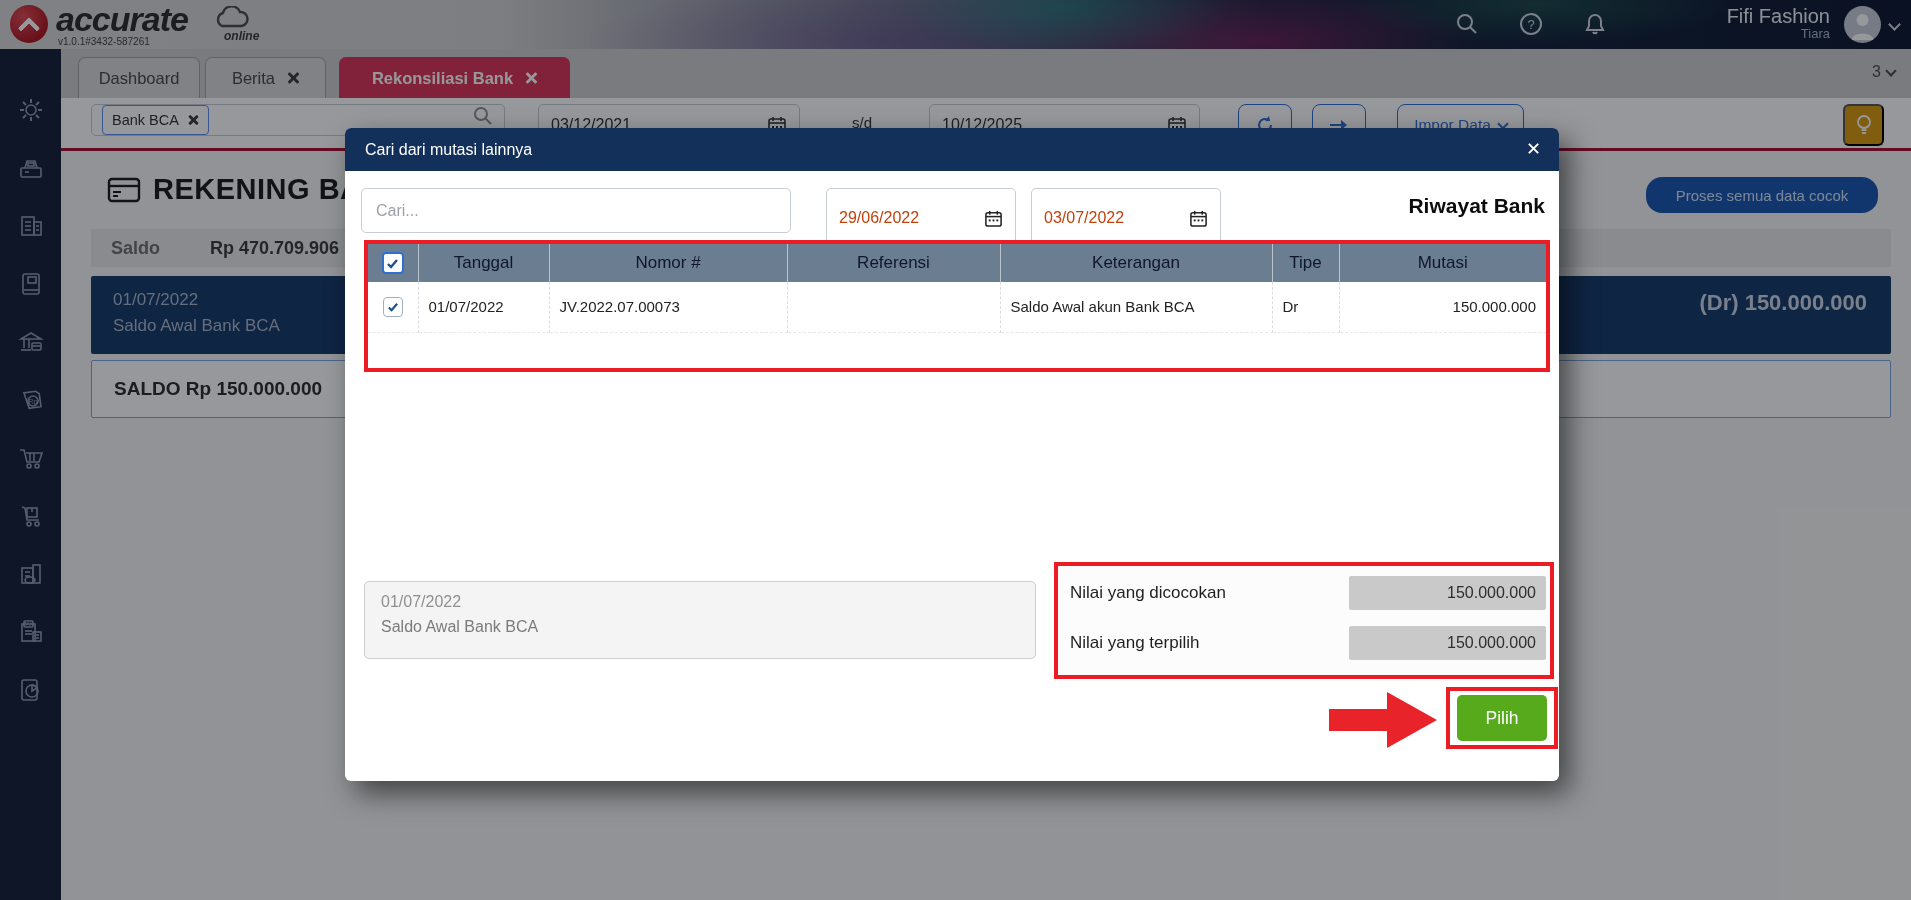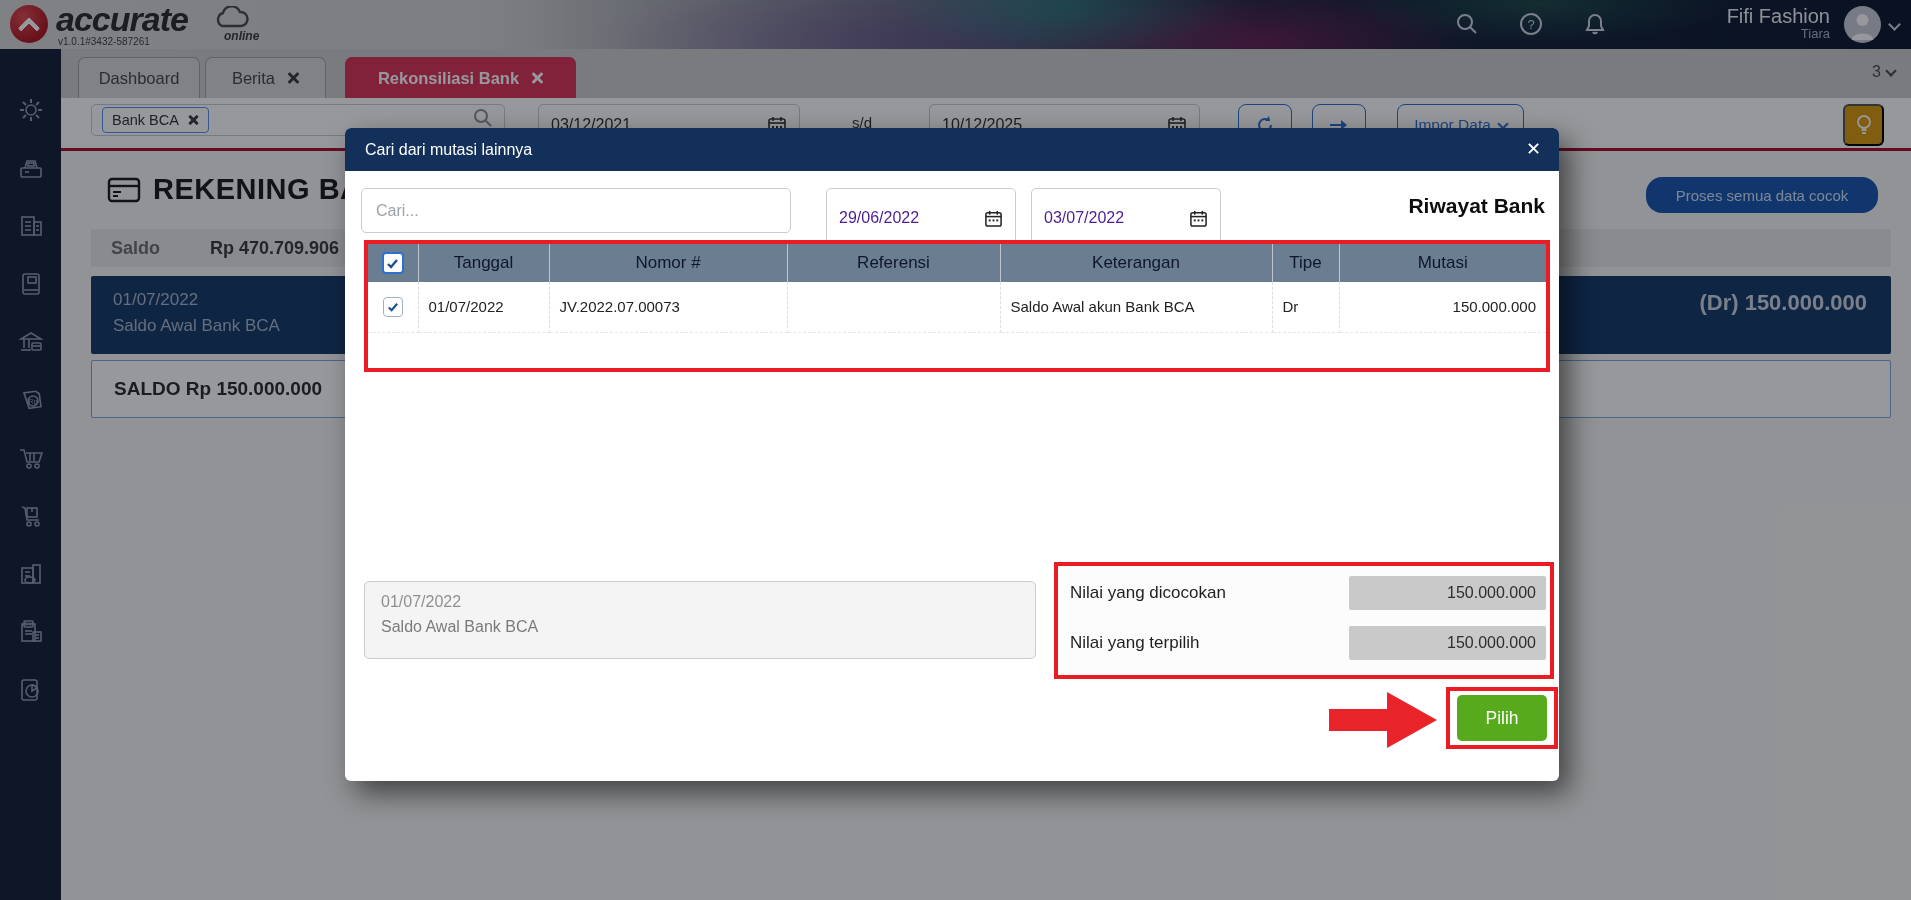--- a/index.html
+++ b/index.html
@@ -52,21 +52,21 @@
   .tab-x:before { transform:rotate(45deg); } .tab-x:after { transform:rotate(-45deg); }
   .tab.active .tab-x:before,.tab.active .tab-x:after { background:#fff; }
   .tab-badge { right:16px; top:14px; font-size:16px; color:#4a4a4a; display:flex; gap:6px; align-items:center; }
   .badge-chev { width:8px; height:8px; border-right:2px solid #4a4a4a; border-bottom:2px solid #4a4a4a;
     transform:rotate(45deg); margin-top:-3px; }
 
   
   .toolbar { left:61px; top:98px; width:1850px; height:53px; background:#ffffff;
     border-bottom:3px solid #a80f32; }
   .filter-box { left:30px; top:6px; width:414px; height:32px; background:#fff;
-    border:1px solid #c6ccd4; border-radius:5px; display:flex; align-items:center; padding:0 10px; }
+    border:1px solid #c6ccd4; border-radius:5px; display:flex; padding:0 10px; }
   .chip { display:flex; align-items:center; gap:8px; border:1px solid #5b8def; border-radius:4px;
     padding:4px 9px; font-size:14.5px; color:#333; background:#fff; }
   .chip .tab-x:before,.chip .tab-x:after { height:12px; top:0; }
   .date-field { top:6px; height:42px; background:#fff; border:1px solid #c6ccd4; border-radius:5px;
     display:flex; align-items:center; justify-content:space-between; padding:0 12px;
     font-size:16px; color:#2e2e2e; }
   .range-sep { left:791px; top:16px; font-size:15px; color:#333; }
   .tool-btn { top:6px; width:54px; height:42px; border:1px solid #2e6fd0; border-radius:8px;
     background:#fff; display:flex; align-items:center; justify-content:center; color:#2e6fd0; }
   .impor-btn { left:1336px; top:6px; width:127px; height:42px; border:1px solid #2e6fd0;
@@ -102,21 +102,21 @@
   .modal-header { position:absolute; left:0; top:0; width:100%; height:43px; background:#12305a;
     border-radius:6px 6px 0 0; display:flex; align-items:center; }
   .modal-title { margin-left:20px; color:#fff; font-size:16px; }
   .modal-close { position:absolute; right:18px; top:10px; color:#fff; font-size:18px; cursor:default; }
   .m-search { position:absolute; left:16px; top:60px; width:430px; height:45px;
     border:1px solid #c8cdd4; border-radius:5px; padding:0 14px; font-size:16px; color:#333;
     font-family:"Liberation Sans",sans-serif; }
   .m-search::placeholder { color:#9aa1ab; }
   .m-date { position:absolute; top:60px; height:60px; border:1px solid #c8cdd4; border-radius:5px;
     background:#fff; display:flex; align-items:center; justify-content:space-between;
-    padding:0 12px; font-size:16px; color:#4c1d95; }
+    padding:0 12px; font-size:16px; color:#c2410c; }
   .m-section-title { position:absolute; right:14px; top:66px; font-size:21px; font-weight:700; color:#0d0d0d; }
 
   .anno { position:absolute; border:4px solid #ec1c24; z-index:30; }
   .tbl-wrap { position:absolute; left:19px; top:112px; width:1186px; height:132px; background:#fff; }
   table.riwayat { border-collapse:collapse; width:1178px; table-layout:fixed; }
   .riwayat th { background:#6b7d91; color:#0f172a; font-weight:400; font-size:17px; height:38px;
     border-right:1px solid rgba(255,255,255,.55); }
   .riwayat th:last-child { border-right:none; }
   .riwayat td { height:50px; font-size:15px; color:#222; border-right:1px dashed #d9dde3;
     border-bottom:1px dashed #e4e7eb; padding:0 10px; background:#fff; }
@@ -303,21 +303,21 @@
   </div>
 
   <div class="abs tabbar">
     <div class="abs tab" style="left:17px; width:122px;">
       <span>Dashboard</span>
     </div>
     <div class="abs tab" style="left:144px; width:121px;">
       <span>Berita</span>
       <span class="tab-x"></span>
     </div>
-    <div class="abs tab active" style="left:284px; width:231px;">
+    <div class="abs tab active" style="left:278px; width:231px;">
       <span>Rekonsiliasi Bank</span>
       <span class="tab-x"></span>
     </div>
     <div class="abs tab-badge">
       <span>3</span>
       <span class="badge-chev"></span>
     </div>
   </div>
 
   <div class="abs toolbar">

